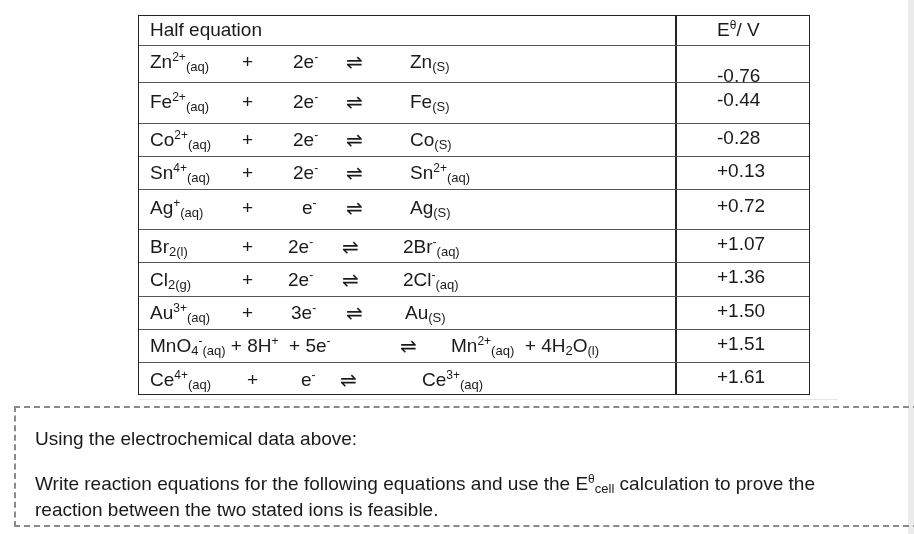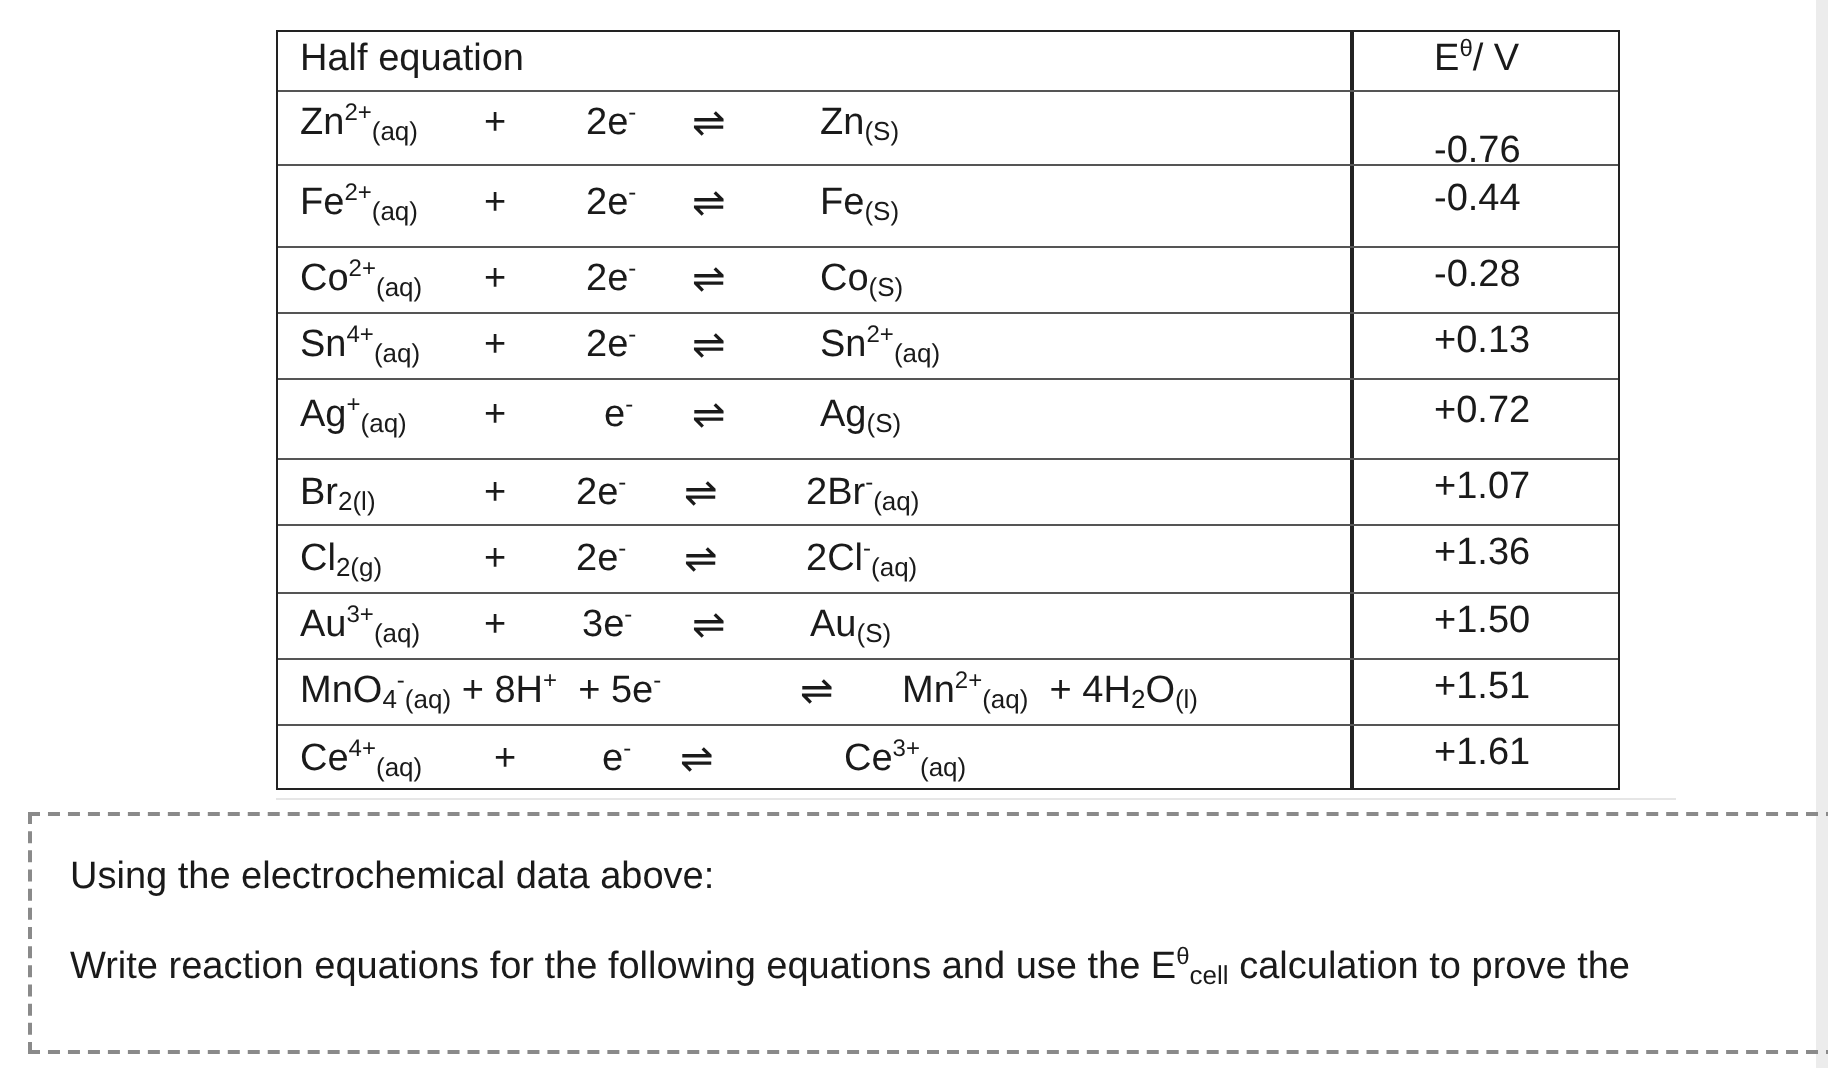--- a/index.html
+++ b/index.html
@@ -176,13 +176,14 @@
   </div>
 </div>
 
 <div class="below-line"></div>
 
 <div class="question-box">
   <div class="q-line" style="top:20px;">Using the electrochemical data above:</div>
   <div class="q-line" style="top:65px;">
     <span>Write reaction equations for the following equations and use the E</span><sup>θ</sup><sub>cell</sub><span> calculation to prove the</span>
   </div>
+  <div class="q-line" style="top:91px;">reaction between the two stated ions is feasible.</div>
 </div>
 
 </body></html>

